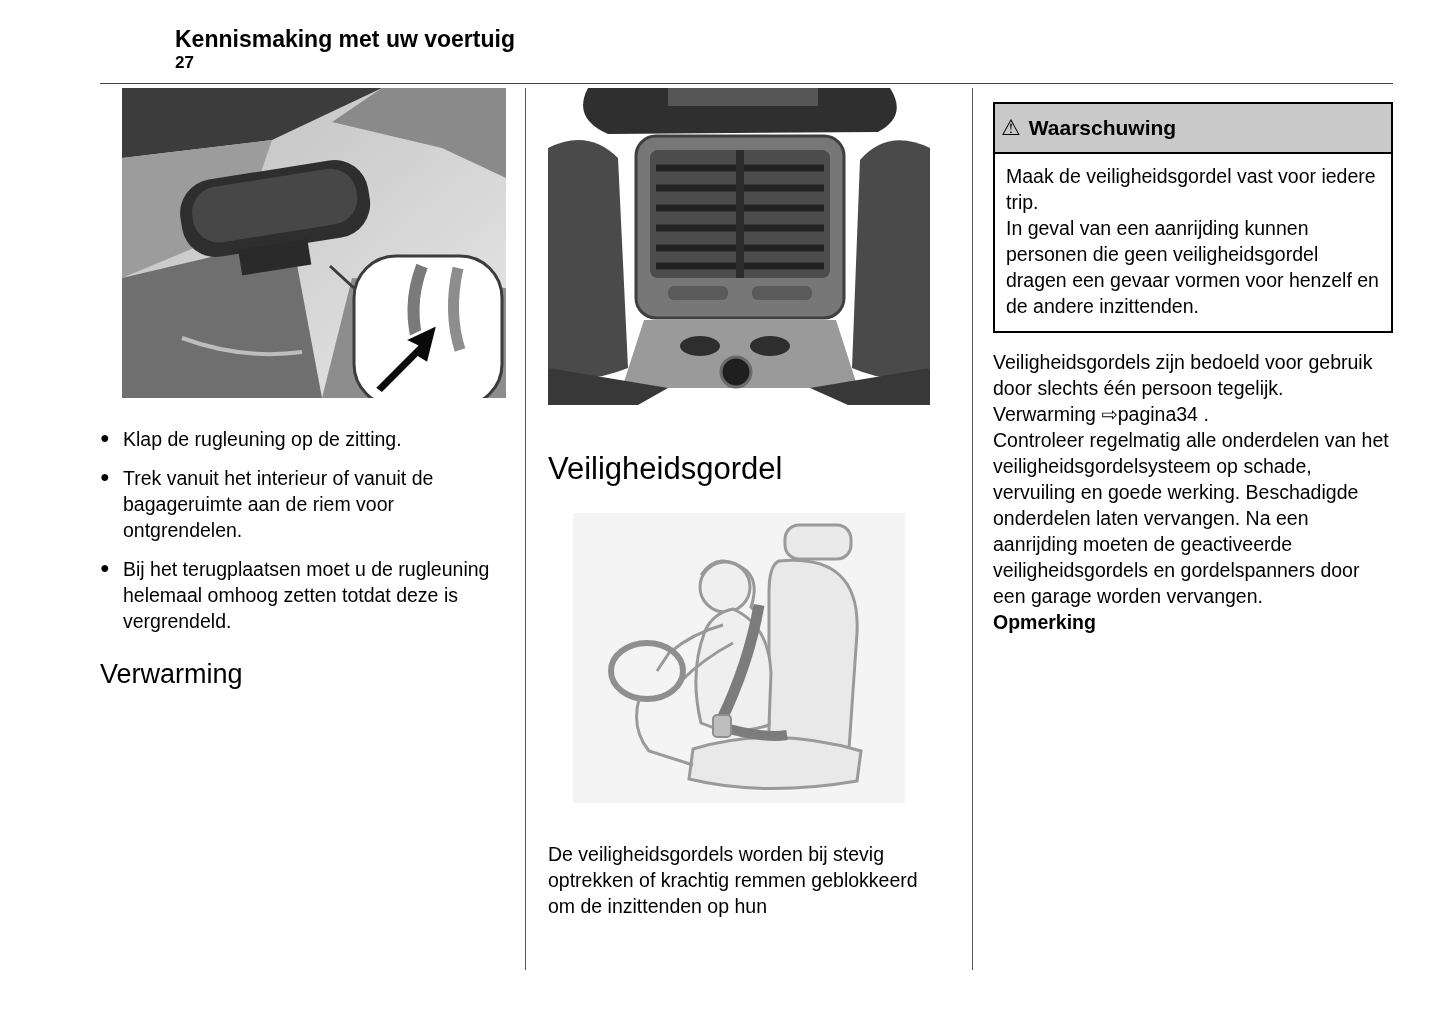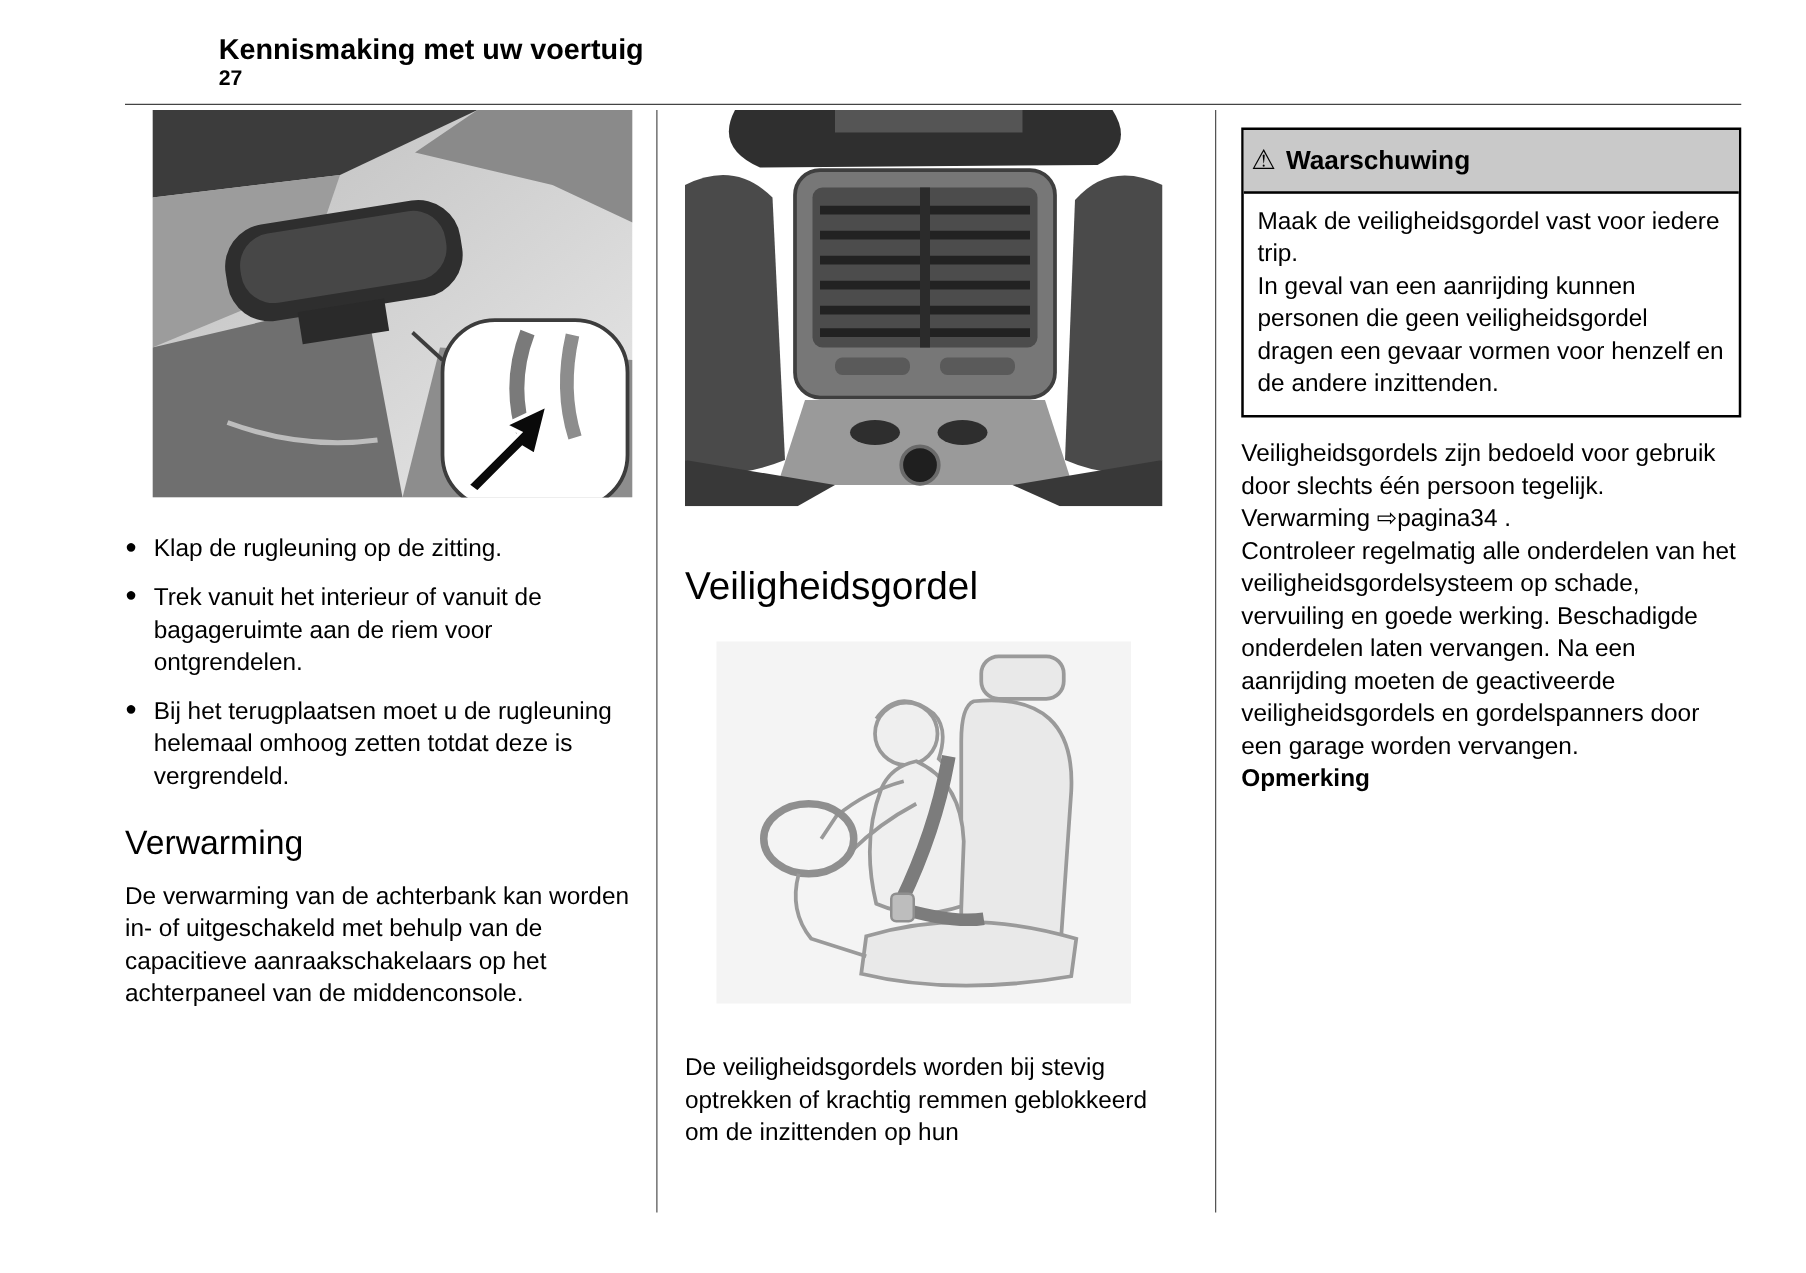--- a/index.html
+++ b/index.html
@@ -100,21 +100,20 @@
       </li>
       <li>
         <span>Trek vanuit het interieur of vanuit de bagageruimte aan de riem voor ontgrendelen.</span>
       </li>
       <li>
         <span>Bij het terugplaatsen moet u de rugleuning helemaal omhoog zetten totdat deze is vergrendeld.</span>
       </li>
     </ul>
 
     <h2 class="sub-heading">Verwarming</h2>
-    <p>De verwarming van de achterbank kan worden in- of uitgeschakeld met behulp van de capacitieve aanraakschakelaars op het achterpaneel van de middenconsole.</p>
   </div>
 
   <div class="col col2">
     <figure class="fig2">
       <svg width="382" height="317" viewBox="0 0 382 317">
         <rect x="0" y="0" width="382" height="317" fill="#ffffff"></rect>
         <path d="M40 0 L342 0 Q360 28 330 44 L60 46 Q24 30 40 0 Z" fill="#2f2f2f"></path>
         <rect x="120" y="0" width="150" height="18" fill="#555"></rect>
         <path d="M0 60 Q40 40 70 70 L80 280 Q30 300 0 280 Z" fill="#4a4a4a"></path>
         <path d="M382 60 Q340 40 312 72 L304 280 Q350 300 382 280 Z" fill="#4a4a4a"></path>

